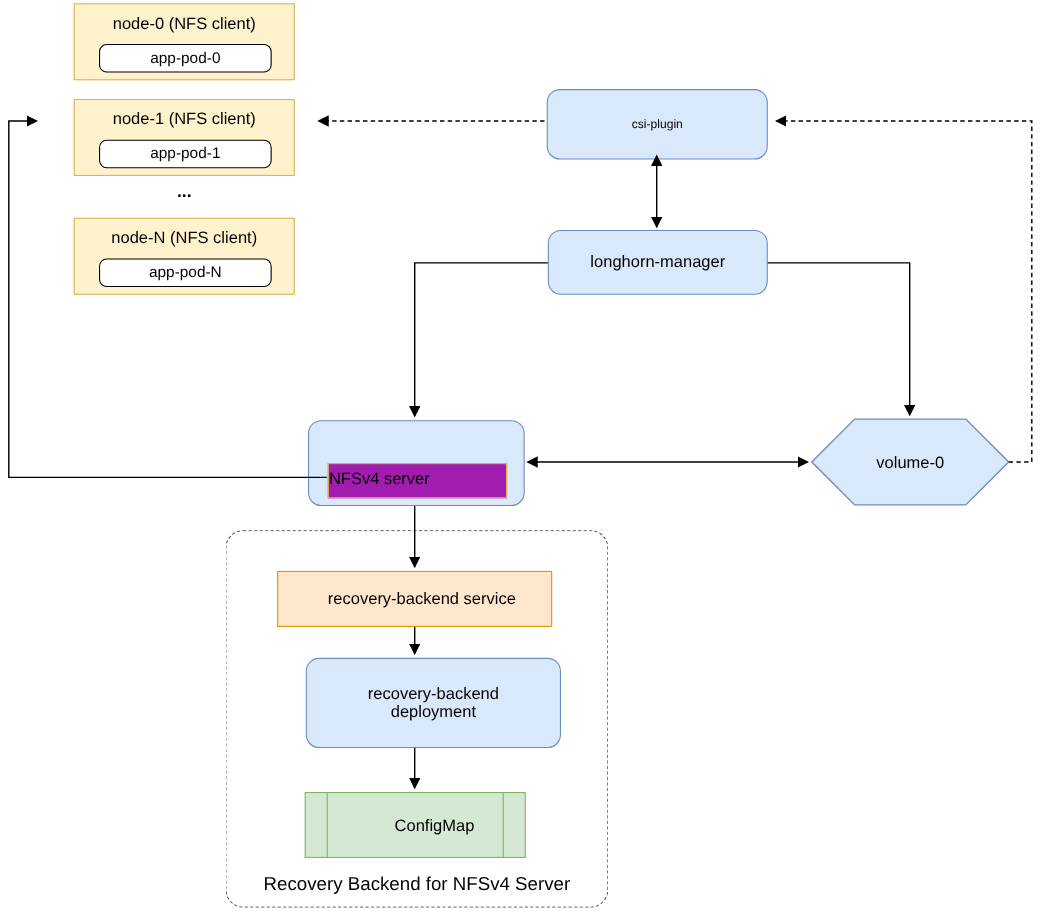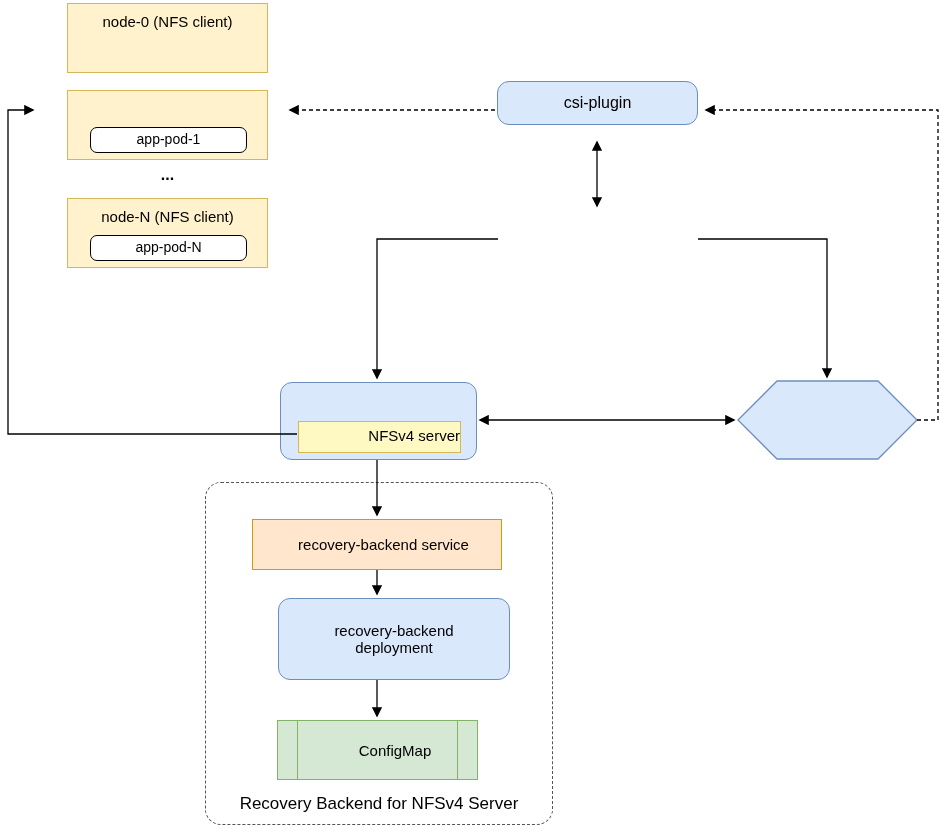--- a/index.html
+++ b/index.html
@@ -37,73 +37,77 @@
     border:1.3px dashed #555;border-radius:16px;background:transparent;z-index:0;
   }
   .group-caption{
     position:absolute;left:205px;top:794px;width:348px;
     text-align:center;font-size:17px;z-index:1;
   }
 
   .share-title{margin-top:10px;text-align:center;font-size:15px;}
   .nfs-box{
     position:absolute;left:17px;top:38px;width:161px;height:30px;
-    background:#fef9c3;border:1.3px solid #d6b656;
-    font-size:15px;line-height:27px;text-align:right;
+    background:#a21caf;border:1.3px solid #d6b656;
+    font-size:15px;line-height:27px;text-align:left;
   }
 
   .hex-label{
     position:absolute;left:738px;top:381px;width:179px;height:78px;
     font-size:15px;z-index:3;
   }
 
   #edges{position:absolute;left:0;top:0;z-index:2;pointer-events:none;}
 </style>
 </head>
 <body>
 
 <div id="canvas">
 
   <div class="box group-box"></div>
 
   <div class="box yellow node-box" style="top:3px;">
     <div class="node-title">node-0 (NFS client)</div>
+    <div class="pod-box">app-pod-0</div>
   </div>
 
   <div class="box yellow node-box" style="top:90px;">
+    <div class="node-title">node-1 (NFS client)</div>
     <div class="pod-box">app-pod-1</div>
   </div>
 
   <div class="ellipsis">...</div>
 
   <div class="box yellow node-box" style="top:198px;">
     <div class="node-title">node-N (NFS client)</div>
     <div class="pod-box">app-pod-N</div>
   </div>
 
-  <div class="box blue label-center" style="left:497px;top:81px;width:201px;height:44px;font-size:16px;">csi-plugin</div>
+  <div class="box blue label-center" style="left:497px;top:81px;width:201px;height:64px;font-size:11px;">csi-plugin</div>
 
+  <div class="box blue label-center" style="left:498px;top:209px;width:200px;height:59px;font-size:15px;">longhorn-manager</div>
 
   <div class="box blue" style="left:280px;top:382px;width:197px;height:78px;">
     <div class="nfs-box">NFSv4 server</div>
   </div>
 
   <div class="box orange label-center svc-box">recovery-backend service</div>
 
   <div class="box blue label-center dep-box">recovery-backend
 deployment</div>
 
   <div class="box green label-center cfg-box">
     <div class="cfg-line" style="left:19px;"></div>
     <div class="cfg-line" style="right:19px;"></div>
     <span>ConfigMap</span>
   </div>
 
   <div class="group-caption">Recovery Backend for NFSv4 Server</div>
 
+  <div class="hex-label label-center">volume-0</div>
 
   <svg id="edges" width="946" height="831" viewBox="0 0 946 831">
     <defs>
       <marker id="arr" viewBox="0 0 10 10" refX="8.5" refY="5" markerWidth="8" markerHeight="8" orient="auto-start-reverse">
         <path d="M0 0 L10 5 L0 10 z" fill="#000"></path>
       </marker>
     </defs>
 
     
     <polygon points="738,420 777,381 878,381 917,420 878,459 777,459" fill="#dae8fc" stroke="#6c8ebf" stroke-width="1.3"></polygon>

